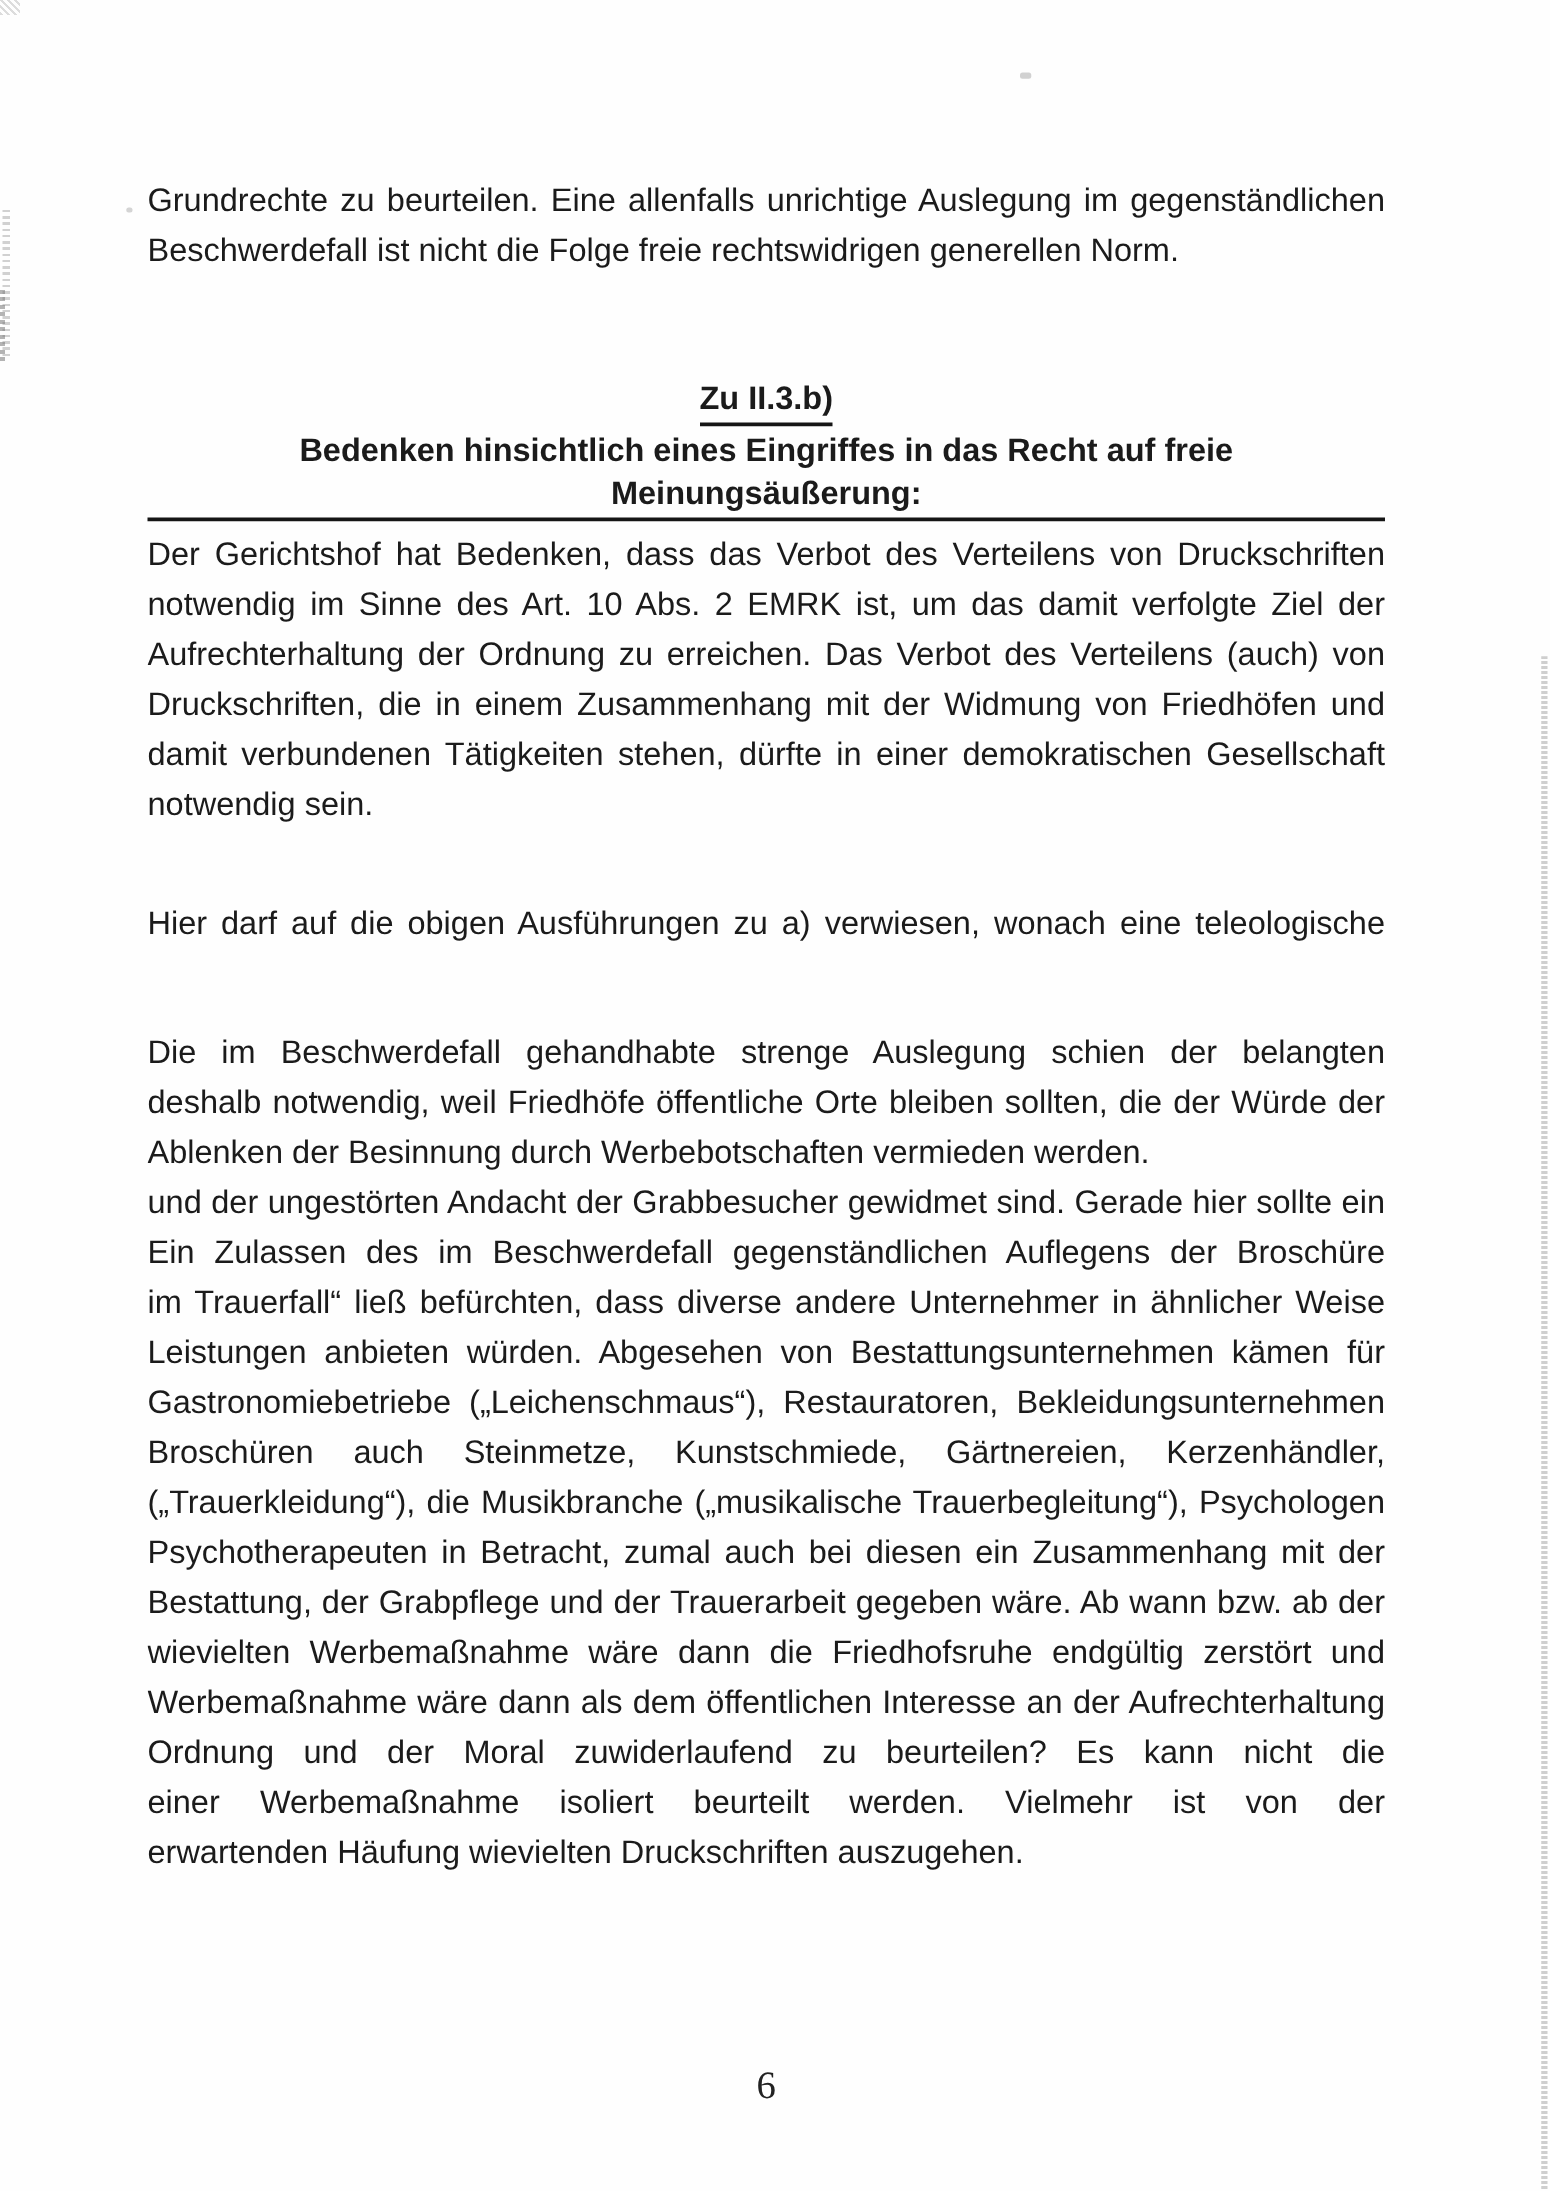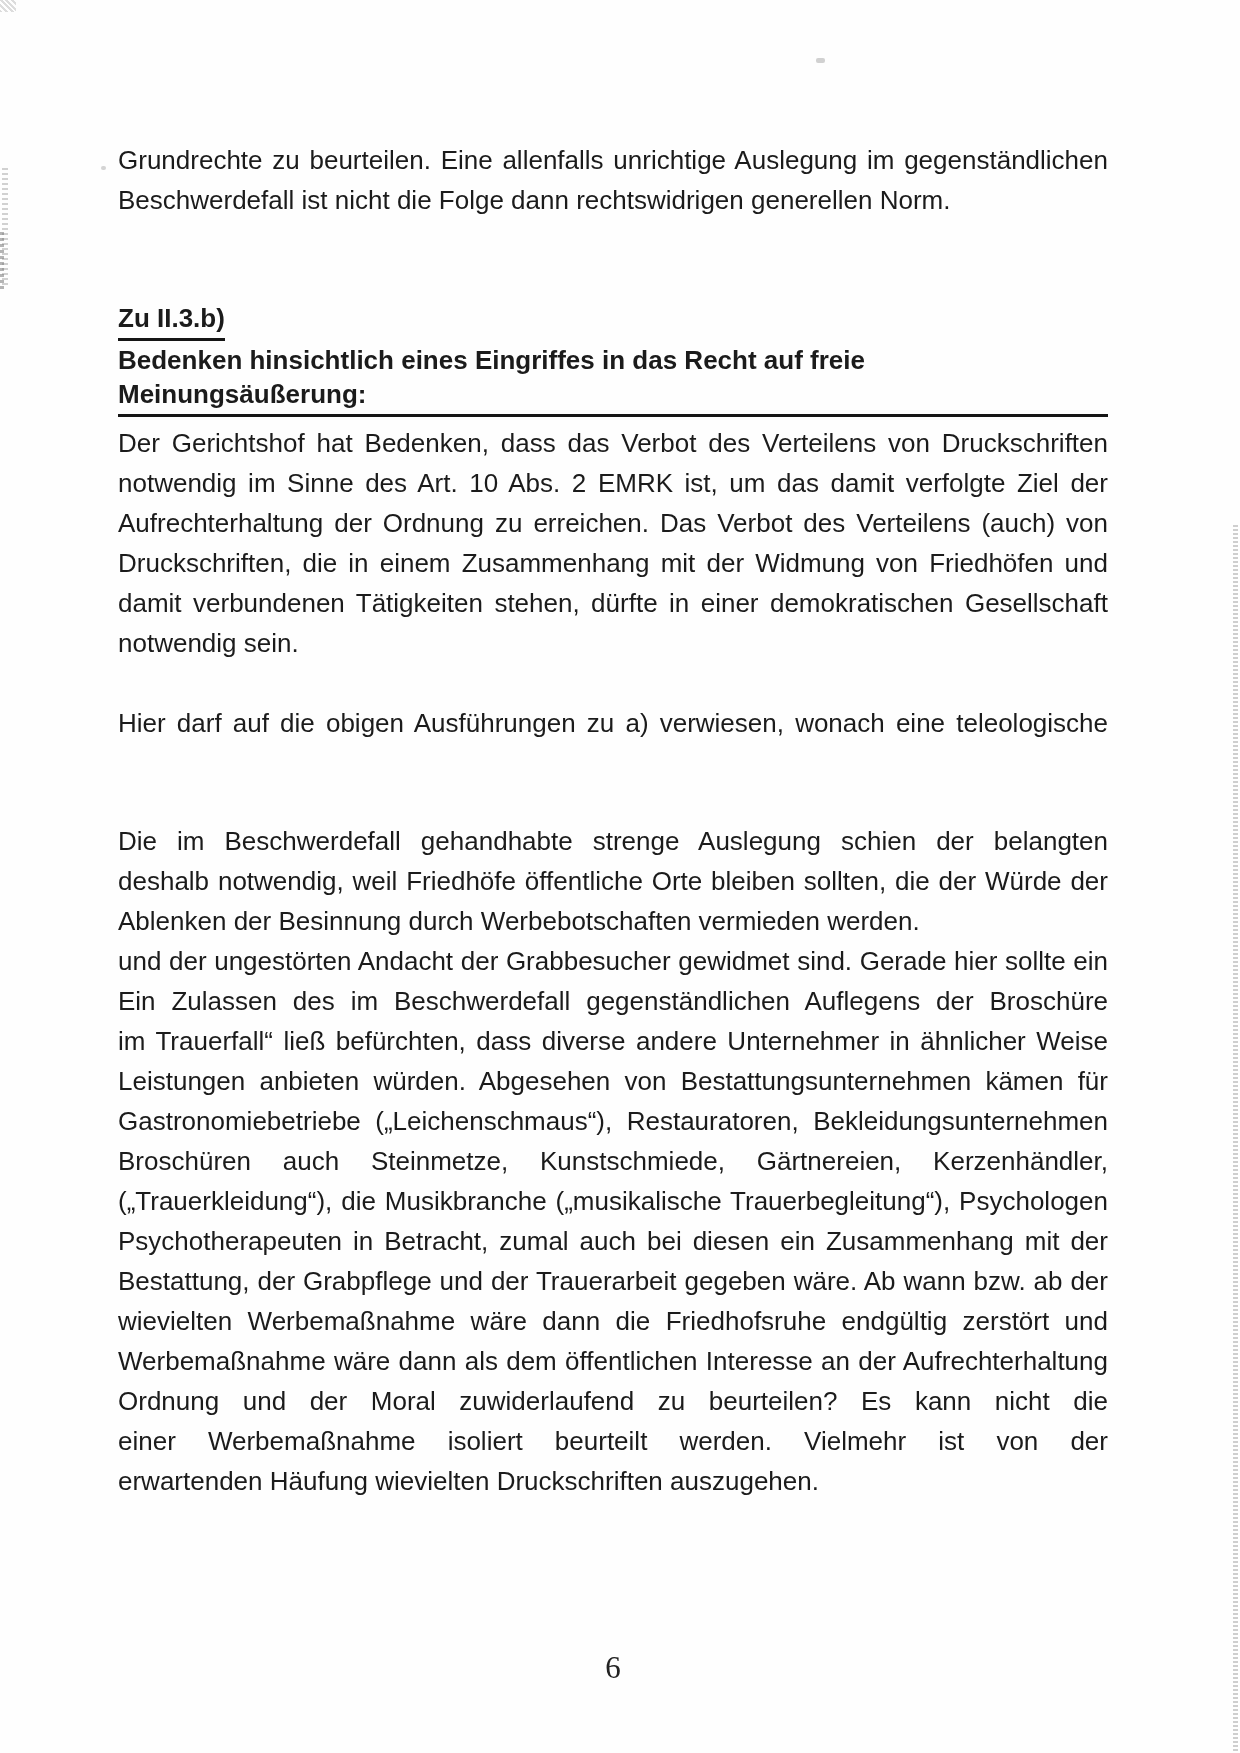--- a/index.html
+++ b/index.html
@@ -35,20 +35,21 @@
   .line.last{
     text-align:left;
   }
   .heading{
     position:absolute;
     left:118px;
     width:990px;
     font-size:26px;
     line-height:34px;
     font-weight:bold;
+    text-align:center;
   }
   .heading .u{
     display:inline-block;
     border-bottom:3px solid #151515;
     padding-bottom:3px;
   }
   .page-number{
     position:absolute;
     left:118px;
     width:990px;
@@ -95,41 +96,41 @@
 
   <div class="artifact art-corner"></div>
   <div class="artifact art-speck1"></div>
   <div class="artifact art-speck2"></div>
   <div class="artifact art-left-a"></div>
   <div class="artifact art-left-b"></div>
   <div class="artifact art-right"></div>
 
   <div class="block" style="top:140px">
       <div class="line just">Grundrechte zu beurteilen. Eine allenfalls unrichtige Auslegung im gegenständlichen</div>
-      <div class="line last">Beschwerdefall ist nicht die Folge dann rechtswidrigen generellen Norm.</div>
+      <div class="line last">Beschwerdefall ist nicht die Folge freie rechtswidrigen generellen Norm.</div>
     </div>
 
   <div class="heading" style="top:301px">
     <span class="u">Zu II.3.b)</span>
   </div>
 
   <div class="heading" style="top:343px">
     <span class="u">Bedenken hinsichtlich eines Eingriffes in das Recht auf freie Meinungsäußerung:</span>
   </div>
 
   <div class="block" style="top:423px">
       <div class="line just">Der Gerichtshof hat Bedenken, dass das Verbot des Verteilens von Druckschriften nicht</div>
       <div class="line just">notwendig im Sinne des Art. 10 Abs. 2 EMRK ist, um das damit verfolgte Ziel der</div>
       <div class="line just">Aufrechterhaltung der Ordnung zu erreichen. Das Verbot des Verteilens (auch) von</div>
       <div class="line just">Druckschriften, die in einem Zusammenhang mit der Widmung von Friedhöfen und den</div>
       <div class="line just">damit verbundenen Tätigkeiten stehen, dürfte in einer demokratischen Gesellschaft nicht</div>
       <div class="line last">notwendig sein.</div>
     </div>
 
-  <div class="block" style="top:703px">
+  <div class="block" style="top:718px">
       <div class="line just">Hier darf auf die obigen Ausführungen zu a) verwiesen, wonach eine teleologische</div>
     </div>
 
   <div class="block" style="top:821px">
       <div class="line just">Die im Beschwerdefall gehandhabte strenge Auslegung schien der belangten Behörde</div>
       <div class="line just">deshalb notwendig, weil Friedhöfe öffentliche Orte bleiben sollten, die der Würde der Toten</div>
       <div class="line last">Ablenken der Besinnung durch Werbebotschaften vermieden werden.</div>
       <div class="line just">und der ungestörten Andacht der Grabbesucher gewidmet sind. Gerade hier sollte ein</div>
     </div>
 

